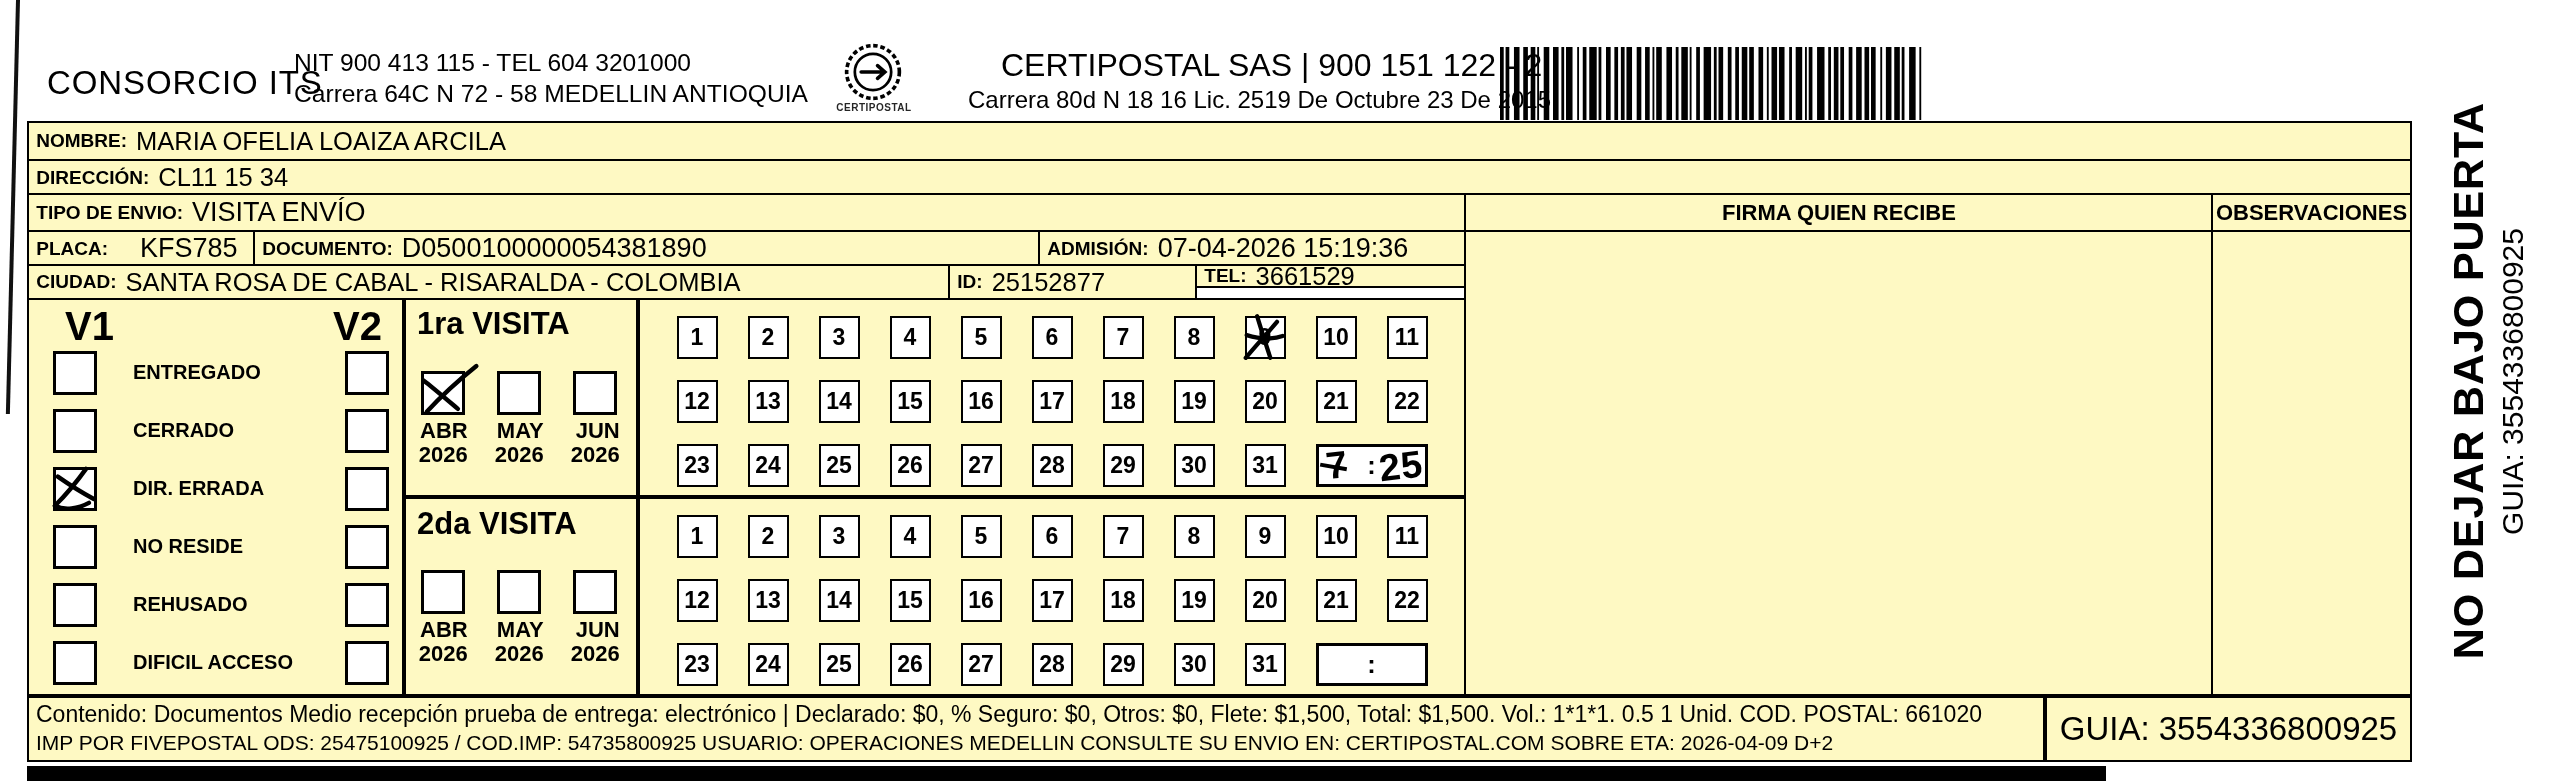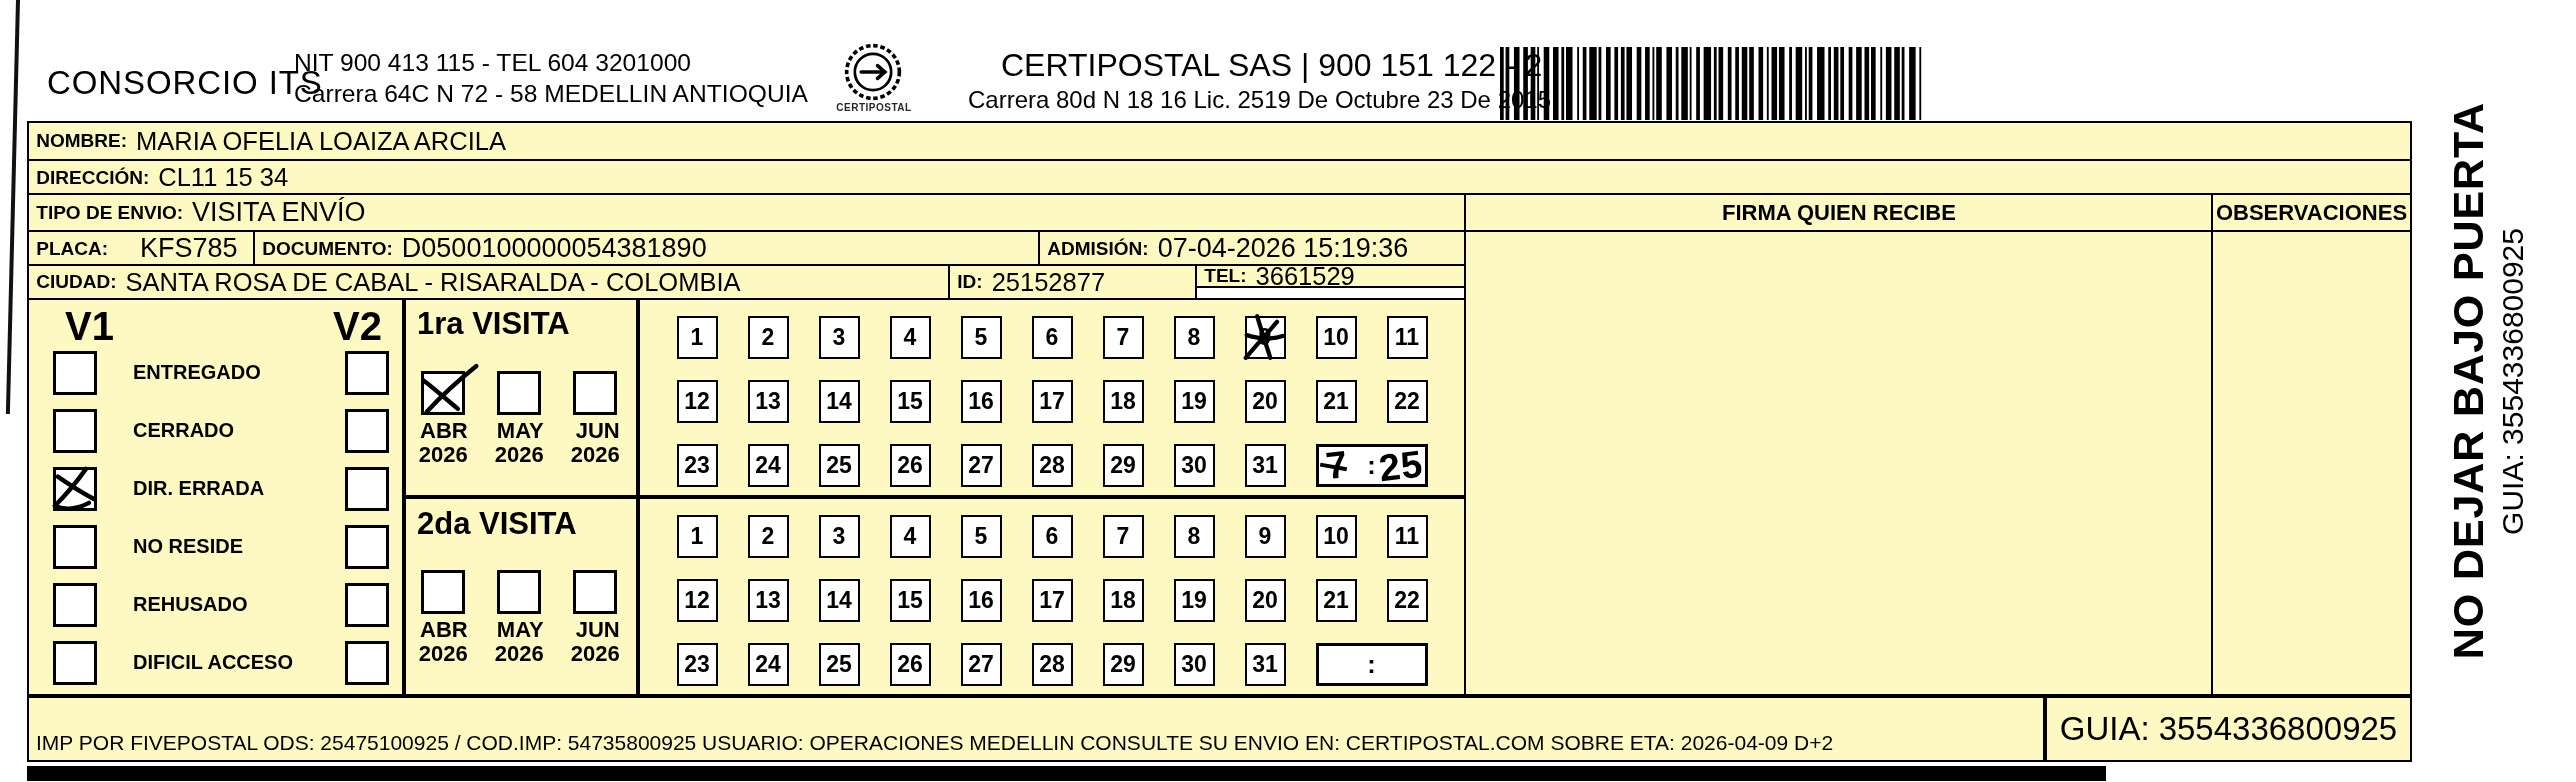--- a/index.html
+++ b/index.html
@@ -487,20 +487,21 @@
         <div class="day-cell">
           <span>31</span>
         </div>
         <div class="time-box">
           <span>:</span>
         </div>
       </div>
   </div>
 
   <div class="abs bordered" style="left:27px;top:696px;width:2018px;height:66px;"></div>
+  <div class="abs footer-line1">Contenido: Documentos Medio recepción prueba de entrega: electrónico | Declarado: $0, % Seguro: $0, Otros: $0, Flete: $1,500, Total: $1,500. Vol.: 1*1*1. 0.5  1 Unid. COD. POSTAL: 661020</div>
   <div class="abs footer-line2">IMP POR FIVEPOSTAL ODS: 25475100925 / COD.IMP: 54735800925 USUARIO: OPERACIONES MEDELLIN CONSULTE SU ENVIO EN: CERTIPOSTAL.COM SOBRE ETA: 2026-04-09 D+2</div>
   <div class="abs bordered guia-box" style="left:2045px;top:696px;width:367px;height:66px;">
     <span>GUIA:</span>
     <span>3554336800925</span>
   </div>
 
   <div class="abs side-text">
     <span class="vtext side-warning">NO DEJAR BAJO PUERTA</span>
     <span class="vtext side-guia">GUIA: 3554336800925</span>
   </div>

